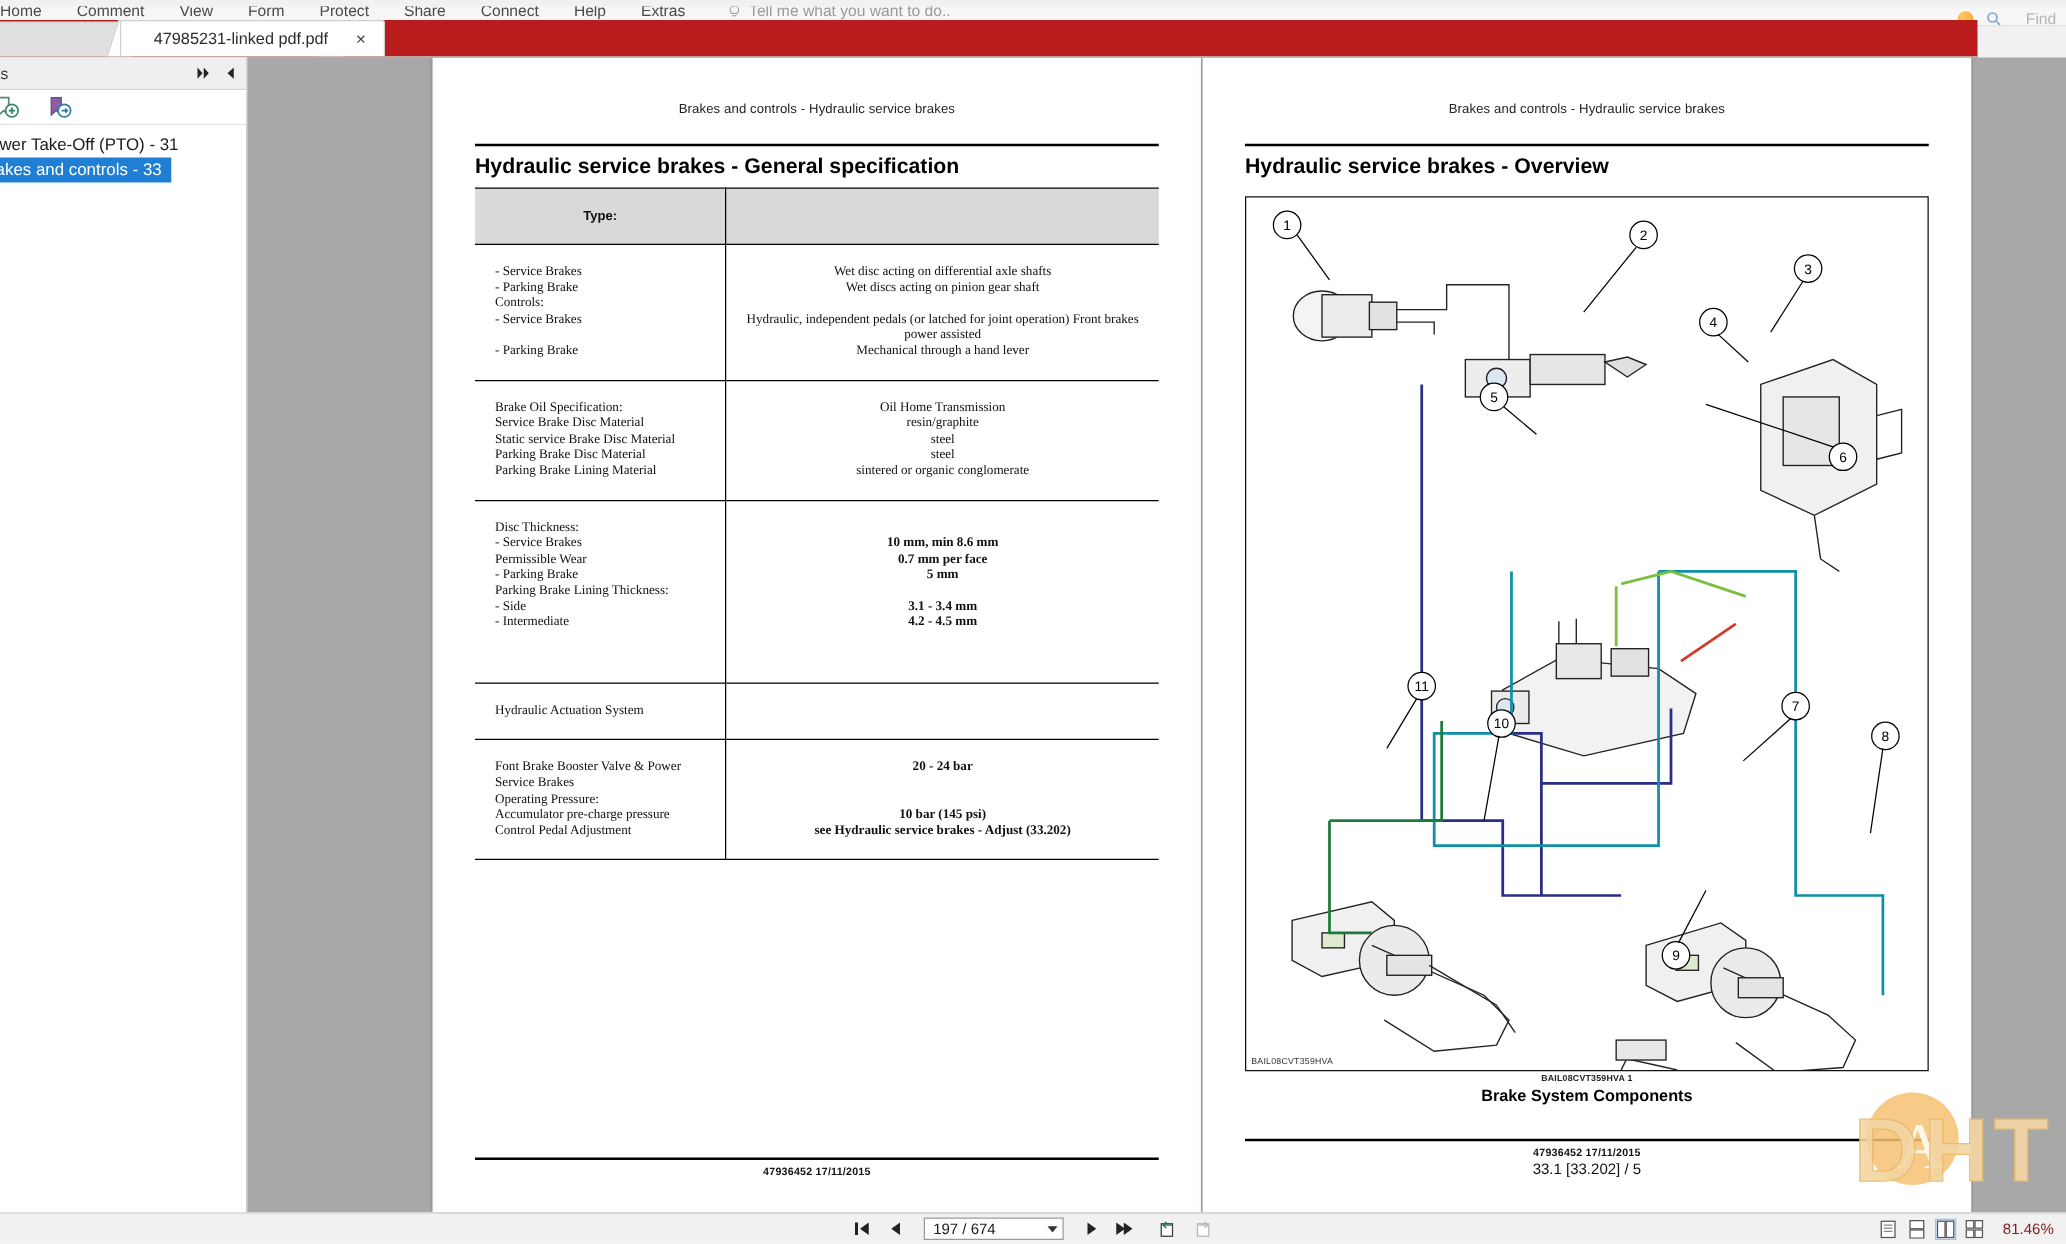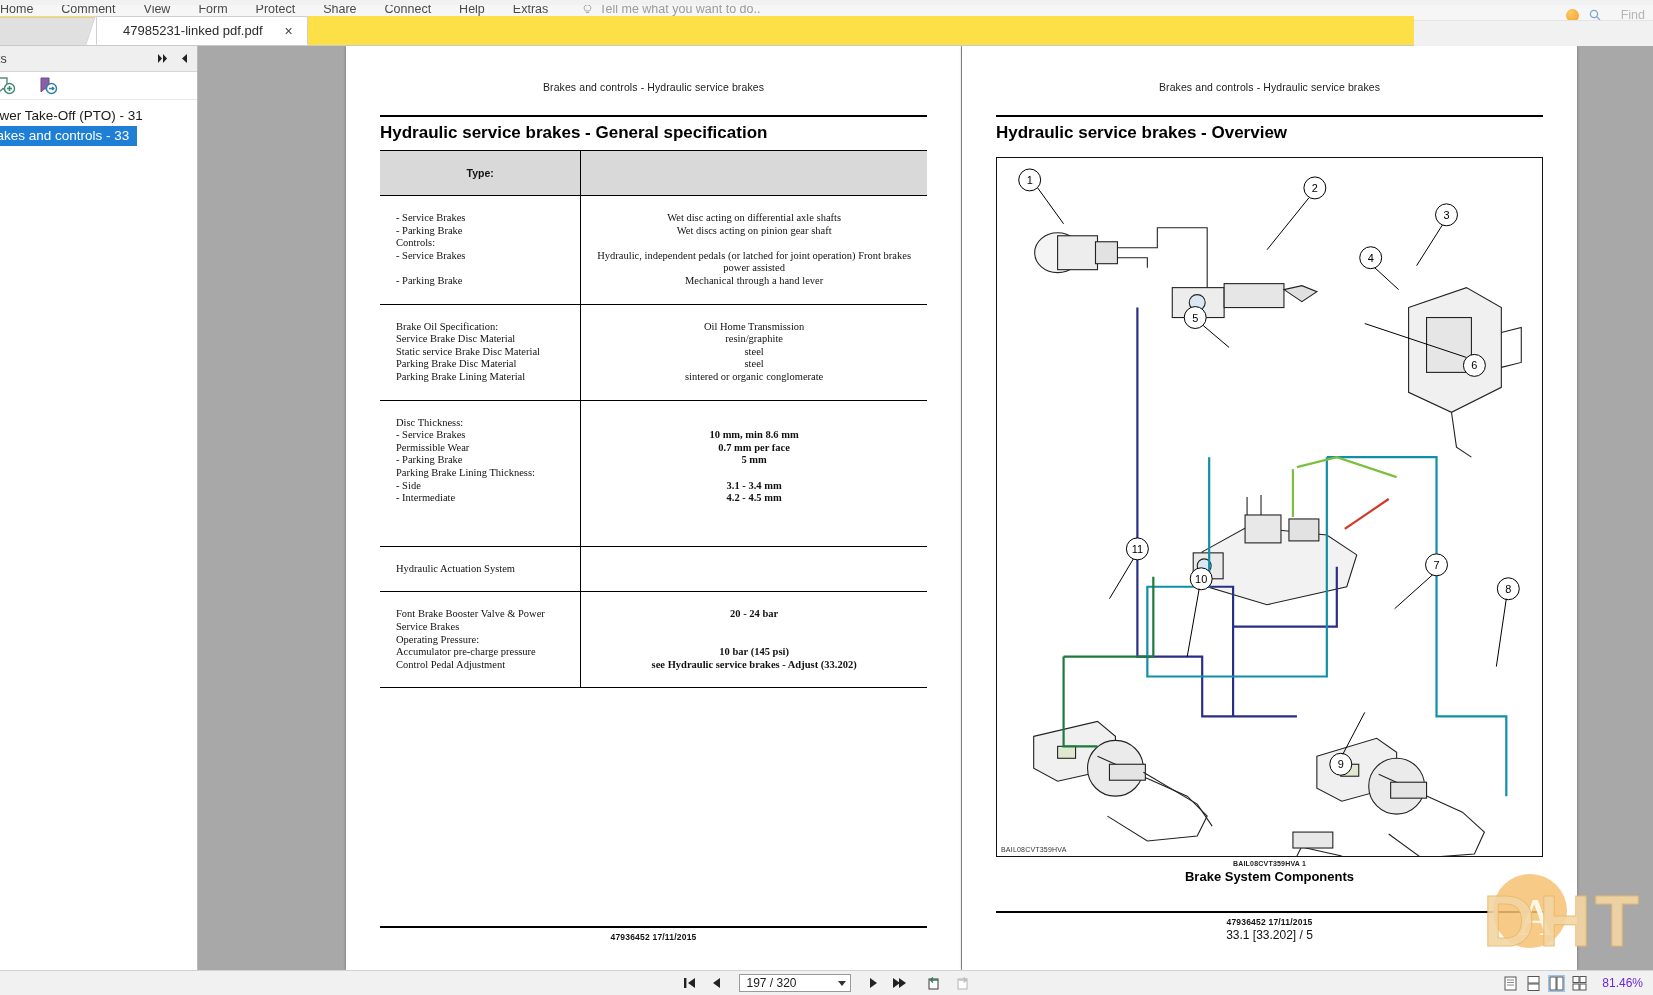--- a/index.html
+++ b/index.html
@@ -32,22 +32,22 @@
   }
   .orange-dot {
     width: 13px; height: 13px; border-radius: 50%;
     background: radial-gradient(circle at 35% 30%, #ffc861, #f2a02a);
   }
   .find-box { display: flex; align-items: center; gap: 20px; }
   .find-text { font-size: 12.5px; color: #b5b5b5; }
 
   
   .tabstrip {
-    position: absolute; top: 16px; left: 0; width: 1414px; height: 30px;
-    background: #fde047; border-bottom: 1px solid #c9c9c9;
+    position: absolute; top: 16px; left: 0; width: 1582px; height: 30px;
+    background: #b91c1c; border-bottom: 1px solid #c9c9c9;
   }
   .tab-ghost {
     position: absolute; left: -60px; bottom: 0; width: 160px; height: 28px;
     background: #e0e0e0; border: 1px solid #cfcfcf; border-bottom: none;
     transform: skewX(-16deg); border-radius: 3px 3px 0 0;
   }
   .tab-active {
     position: absolute; left: 96px; bottom: 0; height: 29px;
     display: flex; align-items: center; padding: 0 14px 0 26px;
     background: #ffffff; border: 1px solid #cfcfcf; border-bottom: 1px solid #ffffff;
@@ -173,21 +173,21 @@
   .nav-btn { cursor: pointer; display: flex; align-items: center; }
   .page-select {
     display: flex; align-items: center; justify-content: space-between;
     width: 112px; height: 18px; border: 1px solid #9a9a9a; background: #fff;
     font-size: 12px; color: #1a1a1a; padding: 0 4px 0 7px; margin: 0 4px;
   }
   .caret-dn { width: 0; height: 0; border-left: 4px solid transparent; border-right: 4px solid transparent; border-top: 5px solid #333; }
   .view-icons { position: absolute; right: 66px; display: flex; align-items: center; gap: 8px; }
   .vi { width: 15px; height: 15px; cursor: pointer; }
   .vi.sel { background: #cfe3f7; outline: 1px solid #9cc4ea; }
-  .zoom-label { position: absolute; right: 10px; font-size: 12px; color: #6d28d9; }
+  .zoom-label { position: absolute; right: 10px; font-size: 12px; color: #7f1d1d; }
 
   
   .gutter-mark {
     position: absolute; left: 192px; top: 420px; width: 4px; height: 60px; background: #8e8e8e;
   }
 </style>
 </head>
 <body>
 
 <div class="app">
@@ -498,21 +498,21 @@
           <rect x="1" y="1" width="2.4" height="10" fill="#222"></rect>
           <path d="M12 1 L5 6 L12 11 Z" fill="#222"></path>
         </svg>
       </span>
       <span class="nav-btn">
         <svg width="10" height="12" viewBox="0 0 10 12">
           <path d="M8 1 L1 6 L8 11 Z" fill="#222"></path>
         </svg>
       </span>
       <div class="page-select">
-        <span>197 / 320</span>
+        <span>197 / 674</span>
         <span class="caret-dn"></span>
       </div>
       <span class="nav-btn">
         <svg width="10" height="12" viewBox="0 0 10 12">
           <path d="M2 1 L9 6 L2 11 Z" fill="#222"></path>
         </svg>
       </span>
       <span class="nav-btn">
         <svg width="16" height="12" viewBox="0 0 16 12">
           <path d="M2 1 L9 6 L2 11 Z" fill="#222"></path>

